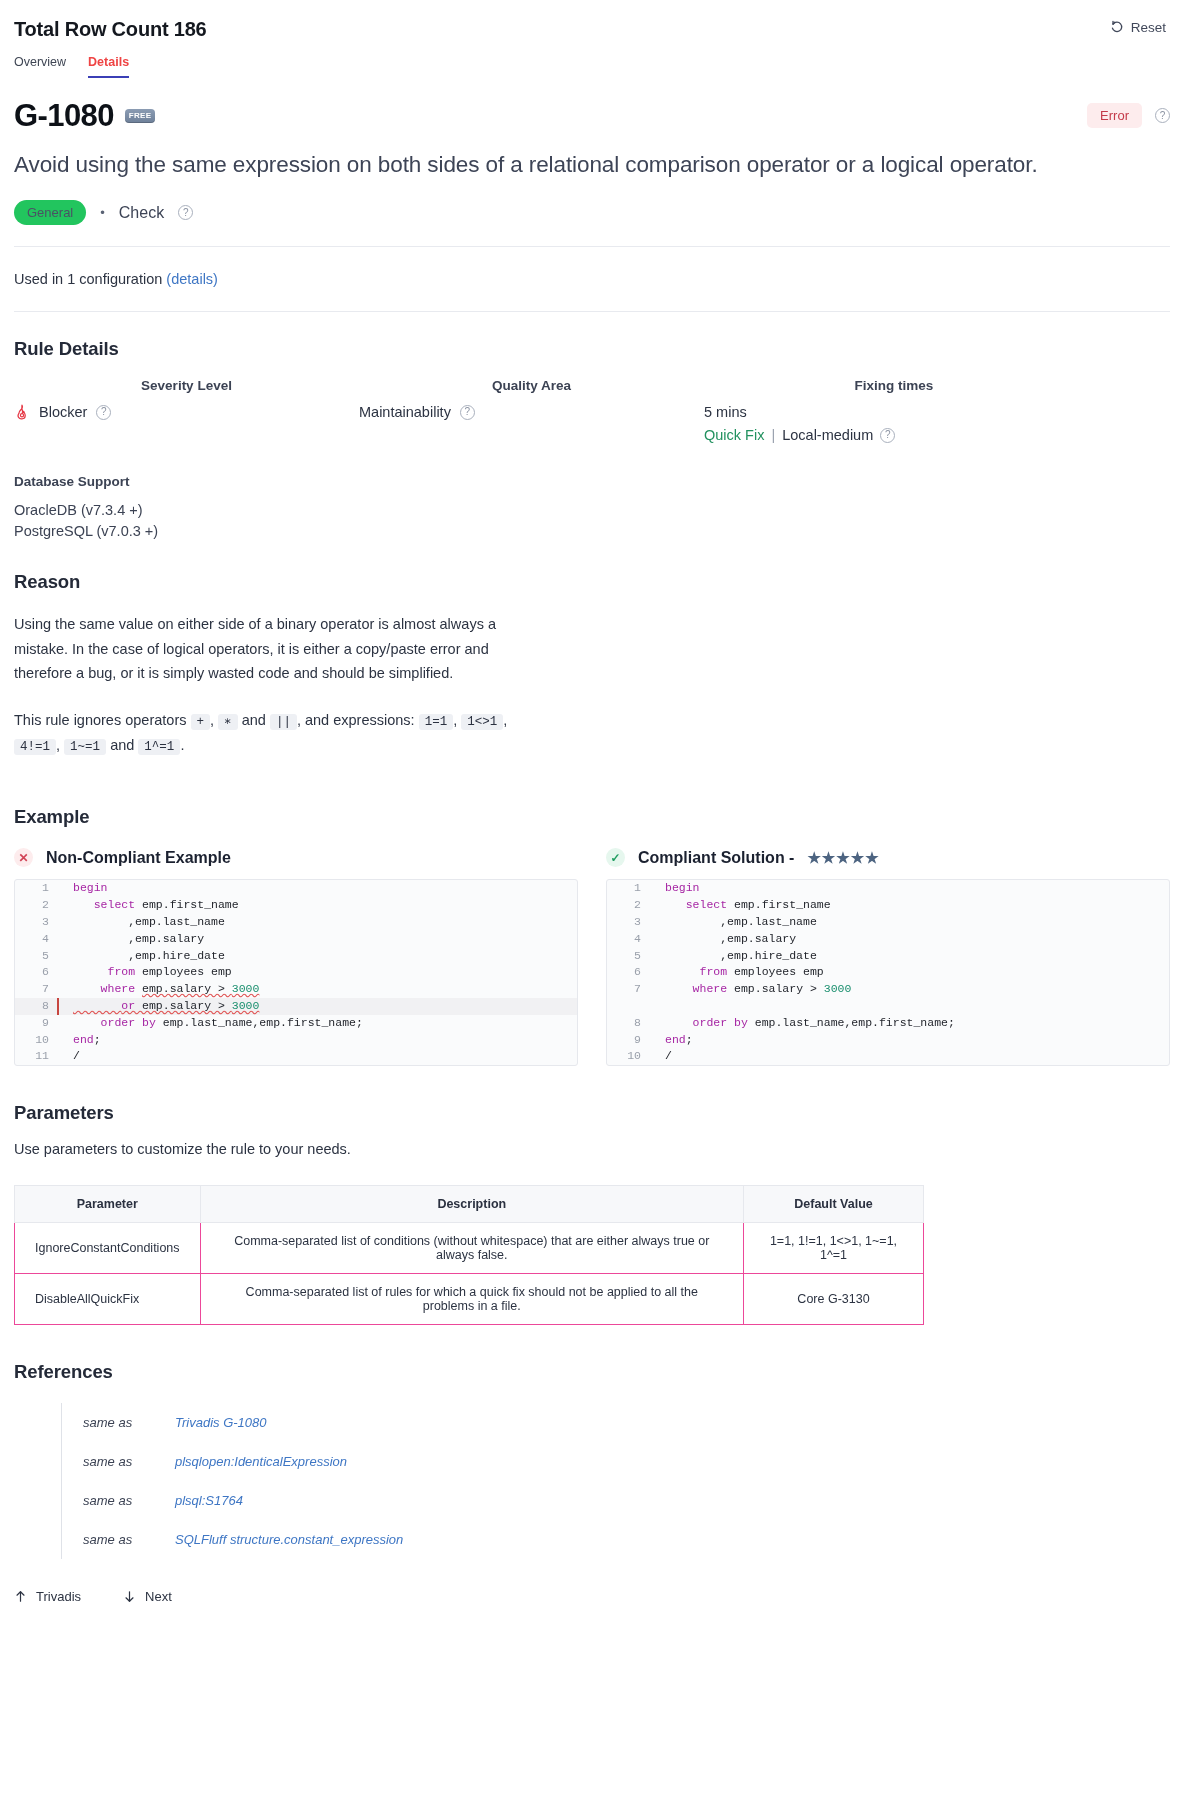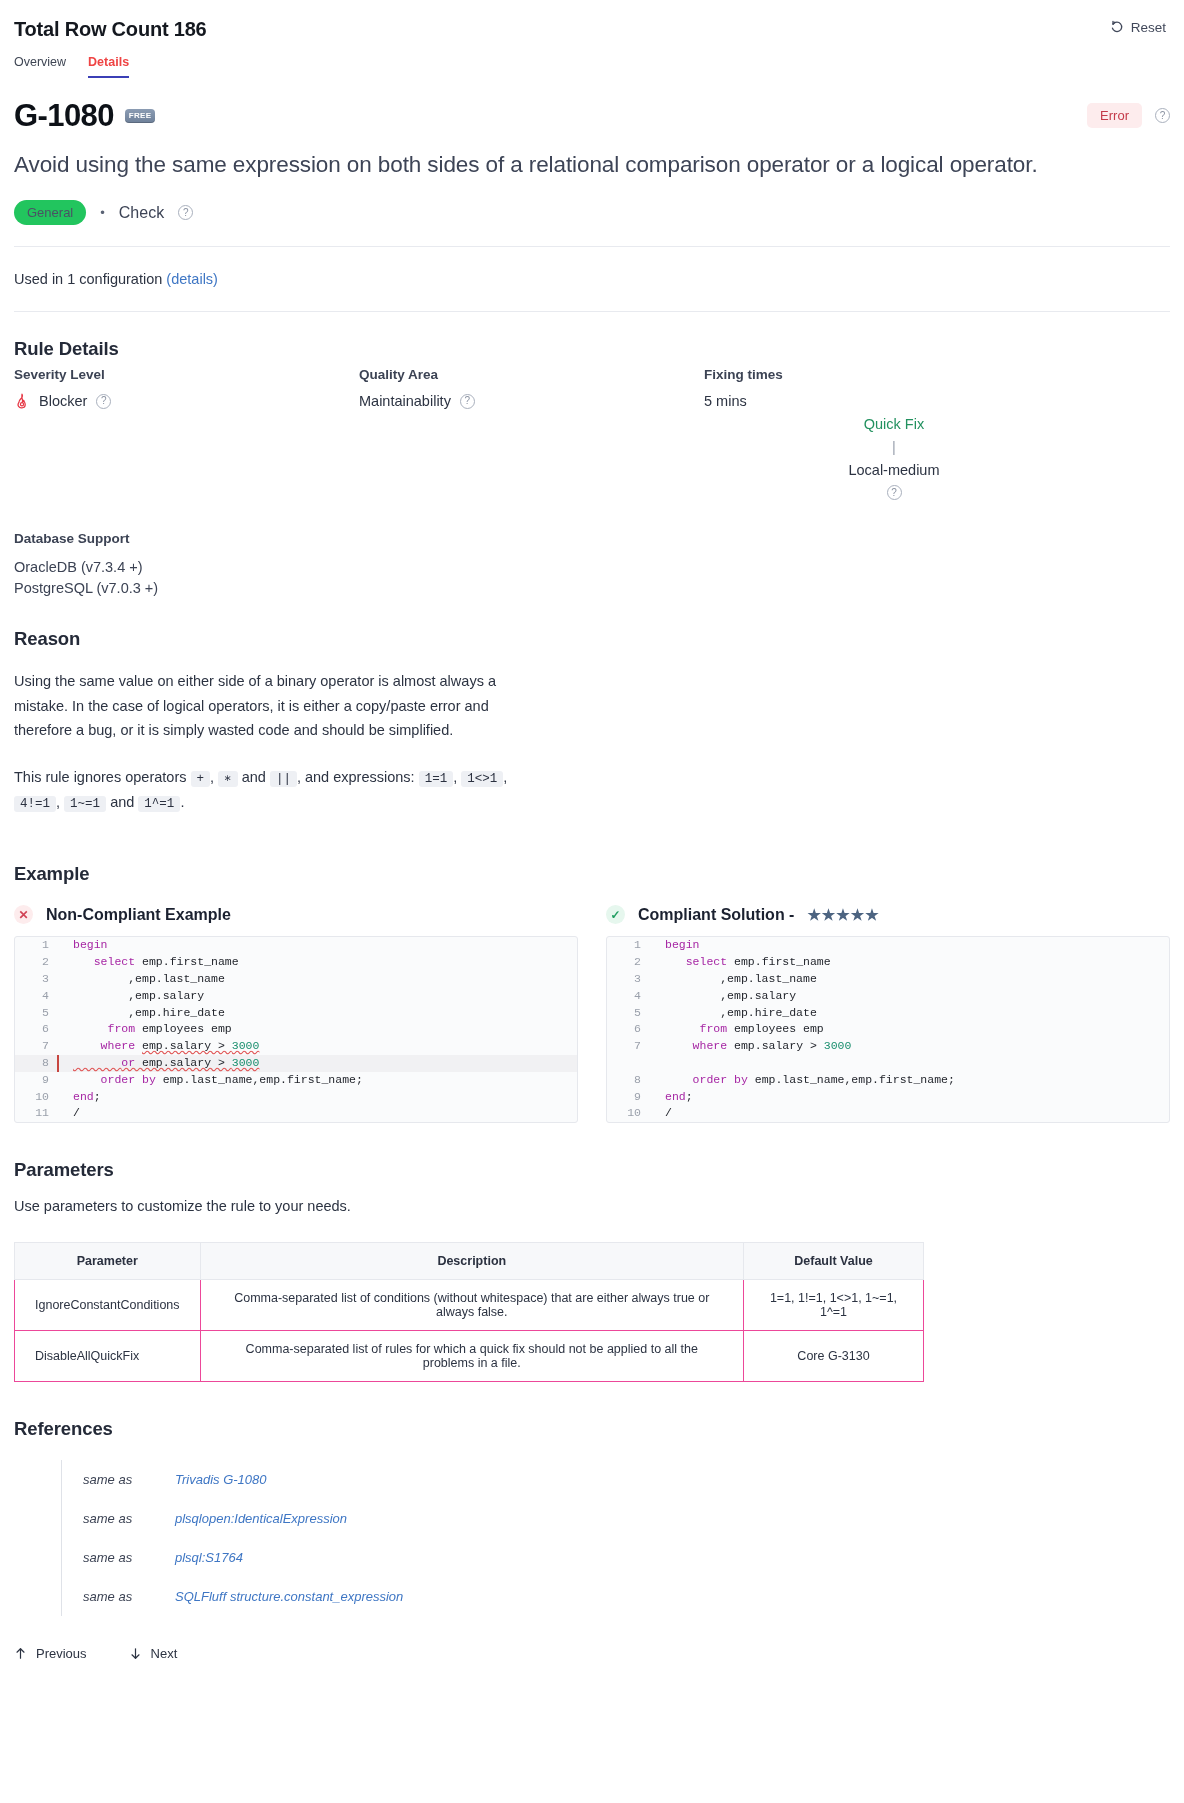--- a/index.html
+++ b/index.html
@@ -81,31 +81,31 @@
   .hr { height: 1px; background: #e8eaef; border: 0; margin: 0; }
 
   .used-row { padding: 24px 0 24px 0; font-size: 14.5px; color: #2c3342; }
   .used-link { color: #3e76c4; cursor: pointer; }
 
   
   .section-h {
     font-size: 18.5px; font-weight: 700; color: #242a38;
     margin: 26px 0 0 0; letter-spacing: -0.1px;
   }
-  .grid3 { display: flex; margin-top: 7px; }
+  .grid3 { display: flex; margin-top: 18px; text-align: center; }
   .col { }
   .col.c1 { width: 345px; }
   .col.c2 { width: 345px; }
   .col.c3 { width: 380px; }
   .field-label { font-size: 13.5px; font-weight: 700; color: #3c4354; }
   .field-value { font-size: 14.5px; color: #2c3342; margin-top: 11px;
                  display: flex; align-items: center; gap: 9px; }
   .flame { width: 16px; height: 16px; flex: none; }
   .fix-line { font-size: 14.5px; color: #2c3342; margin-top: 7px;
-              display: flex; align-items: center; gap: 7px; flex-direction: column; }
+              display: flex; align-items: center; gap: 7px; }
   .quickfix { color: #22915f; }
   .pipe { color: #9aa1ae; }
 
   .dbsupport { margin-top: 31px; }
   .db-list { font-size: 14.5px; color: #3c4354; margin-top: 11px; line-height: 1.42; }
 
   .para { font-size: 14.5px; color: #2c3342; line-height: 1.68; max-width: 505px; }
   .para.p1 { margin-top: 19px; }
   .para.p2 { margin-top: 23px; }
   code.inl {
@@ -478,21 +478,21 @@
   </div>
 
   <div class="footnav">
     <div class="nav-btn">
       <span class="arrow">
         <svg viewBox="0 0 14 14" width="13" height="13" fill="none" stroke="#2c3342" stroke-width="1.3" stroke-linecap="round" stroke-linejoin="round">
           <path d="M7 12 V2"></path>
             <path d="M3.2 5.6 L7 1.9 L10.8 5.6"></path>
         </svg>
       </span>
-      <span>Previous</span>
+      <span>Trivadis</span>
     </div>
     <div class="nav-btn">
       <span class="arrow">
         <svg viewBox="0 0 14 14" width="13" height="13" fill="none" stroke="#2c3342" stroke-width="1.3" stroke-linecap="round" stroke-linejoin="round">
           <path d="M7 2 V12"></path>
             <path d="M3.2 8.4 L7 12.1 L10.8 8.4"></path>
         </svg>
       </span>
       <span>Next</span>
     </div>

